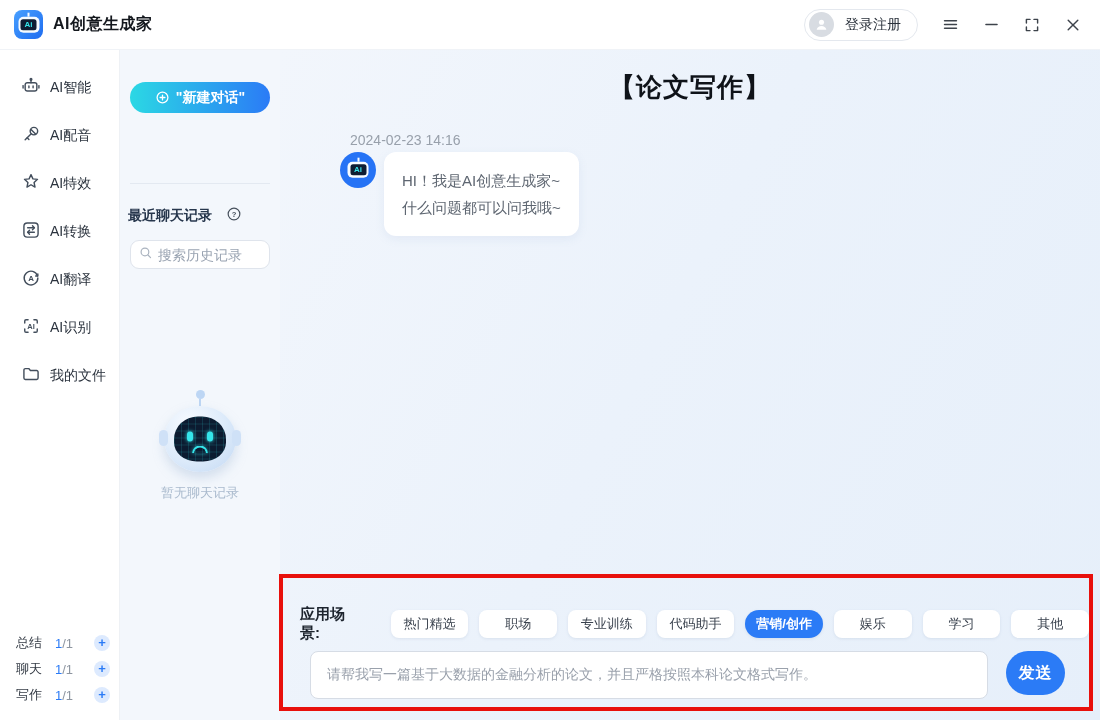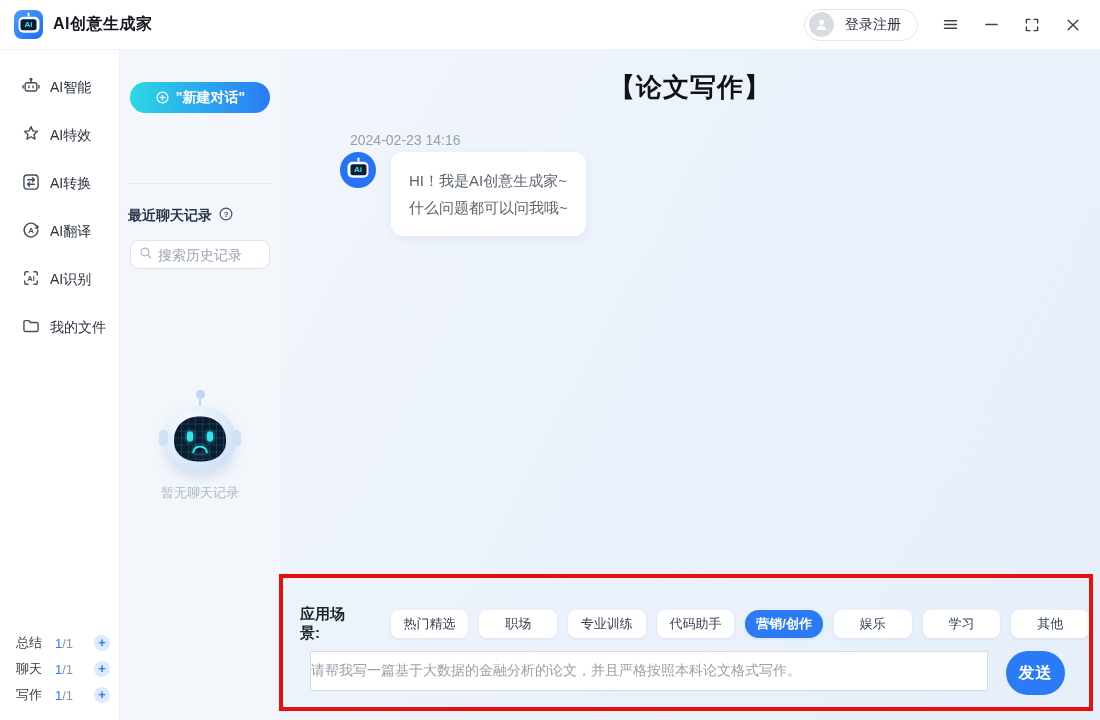--- a/index.html
+++ b/index.html
@@ -42,21 +42,21 @@
   .counter-plus { margin-left:auto; width:16px; height:16px; border-radius:50%; background:#ddeafe;
                   color:#2b7bf6; font-size:13px; font-weight:bold; line-height:15px; text-align:center; cursor:pointer; }
 
   
   .chatlist { position:absolute; left:120px; top:50px; width:160px; height:670px; background:#f3f7fc; z-index:4; }
   .new-chat-btn { position:absolute; left:10px; top:32px; width:140px; height:31px; border:none;
                   border-radius:16px; background:linear-gradient(90deg,#2bd8e4,#2b7bf6);
                   color:#fff; font-weight:bold; font-size:14px; display:flex; align-items:center;
                   justify-content:center; gap:6px; cursor:pointer; font-family:inherit; }
   .chatlist-divider { position:absolute; left:10px; top:133px; width:140px; height:1px; background:#e3e9f1; }
-  .recent-row { position:absolute; left:8px; top:156px; display:flex; align-items:center; gap:6px; }
+  .recent-row { position:absolute; left:8px; top:156px; display:flex; align-items:center; gap:14px; }
   .recent-title { font-size:14px; font-weight:bold; color:#27374d; }
   .search-box { position:absolute; left:10px; top:190px; width:140px; height:29px; background:#fff;
                 border:1px solid #dfe4ec; border-radius:9px; display:flex; align-items:center;
                 padding:4px 8px; gap:5px; }
   .search-box input { border:none; outline:none; width:100px; font-size:14px; color:#6b7statt3; color:#6b7380;
                 background:transparent; font-family:inherit; }
   .search-box input::placeholder { color:#9aa4b2; }
 
   
   .mascot { position:absolute; left:0; top:340px; width:160px; text-align:center; }
@@ -81,35 +81,35 @@
   .empty-text { margin-top:12px; font-size:13px; color:#a9bacd; }
 
   
   .main { position:absolute; left:280px; top:50px; width:820px; height:670px;
           background:linear-gradient(118deg,#f2f6fc 0%,#ebf2fb 45%,#e6effa 100%); }
   .main-title { position:absolute; left:0; top:20px; width:820px; text-align:center;
                 font-size:26px; font-weight:800; color:#0f1319; letter-spacing:1px; }
   .msg-timestamp { position:absolute; left:70px; top:82px; font-size:14px; color:#98a0ab;text-align:center; }
   .msg-row { position:absolute; left:60px; top:102px; display:flex; align-items:flex-start; }
   .msg-avatar { width:36px; height:36px; border-radius:50%; background:#2673f5; position:relative; flex:0 0 auto; }
-  .msg-bubble { margin-left:15px; background:#fff; border-radius:12px; padding:15px 18px;
+  .msg-bubble { margin-left:8px; background:#fff; border-radius:12px; padding:15px 18px;
                 font-size:15px; line-height:27px; color:#5e6671;
                 box-shadow:0 3px 10px rgba(130,155,195,.12); }
 
   
   .scene-row { position:absolute; left:20px; top:560px; height:28px; display:flex; align-items:center; }
   .scene-label { font-size:15px; font-weight:bold; color:#1d242e; margin-right:26px; }
   .scene-btn { width:78px; height:28px; margin-right:11px; border:none; border-radius:8px; background:#fff;
                box-shadow:0 1px 3px rgba(130,150,180,.18); font-size:13px; color:#3a424e;
                display:flex; align-items:center; justify-content:center; cursor:pointer; font-family:inherit; }
   .scene-btn.selected { background:#2b7bf6; color:#fff; font-weight:bold; border-radius:14px; }
 
   
-  .composer-input { position:absolute; left:30px; top:601px; width:678px; height:40px; background:#fff;
-               border:1px solid #d6dce5; border-radius:1px; padding:0 0; font-size:14px;
+  .composer-input { position:absolute; left:30px; top:601px; width:678px; height:48px; background:#fff;
+               border:1px solid #d6dce5; border-radius:8px; padding:0 16px; font-size:14px;
                color:#9aa1ac; outline:none; font-family:inherit; }
   .send-btn { position:absolute; left:726px; top:601px; width:59px; height:44px; border:none;
               border-radius:22px; background:#2b7bf6; color:#fff; font-size:16px; font-weight:bold;
               cursor:pointer; font-family:inherit; letter-spacing:1px; }
 
   
   .annotation-rect { position:absolute; left:279px; top:574px; width:814px; height:137px;
                      border:4px solid #e8100c; z-index:10; pointer-events:none; }
 </style>
 </head>
@@ -175,20 +175,31 @@
             <circle cx="12" cy="4" r="1"></circle>
             <line x1="9.5" y1="12" x2="9.5" y2="14"></line>
             <line x1="14.5" y1="12" x2="14.5" y2="14"></line>
             <line x1="2.5" y1="11.5" x2="2.5" y2="14.5"></line>
             <line x1="21.5" y1="11.5" x2="21.5" y2="14.5"></line>
           </svg>
       </span>
       <span class="nav-label">AI智能</span>
     </div>
 
+    <div class="nav-item">
+      <span>
+        <svg width="20" height="20" viewBox="0 0 24 24" fill="none" stroke="#434e5c" stroke-width="1.7" stroke-linecap="round" stroke-linejoin="round">
+            <circle cx="15.5" cy="8.5" r="4.5"></circle>
+            <path d="M12.3 11.7L5 19"></path>
+            <path d="M7.5 16.5l2 2"></path>
+            <path d="M12 6.5l5.5 5.5"></path>
+          </svg>
+      </span>
+      <span class="nav-label">AI配音</span>
+    </div>
 
     <div class="nav-item">
       <span>
         <svg width="20" height="20" viewBox="0 0 24 24" fill="none" stroke="#434e5c" stroke-width="1.7" stroke-linejoin="round">
             <path d="M12 3.2l2.3 5 5.5.6-4.1 3.8 1.1 5.5L12 15.3l-4.8 2.8 1.1-5.5-4.1-3.8 5.5-.6z"></path>
           </svg>
       </span>
       <span class="nav-label">AI特效</span>
     </div>
 

